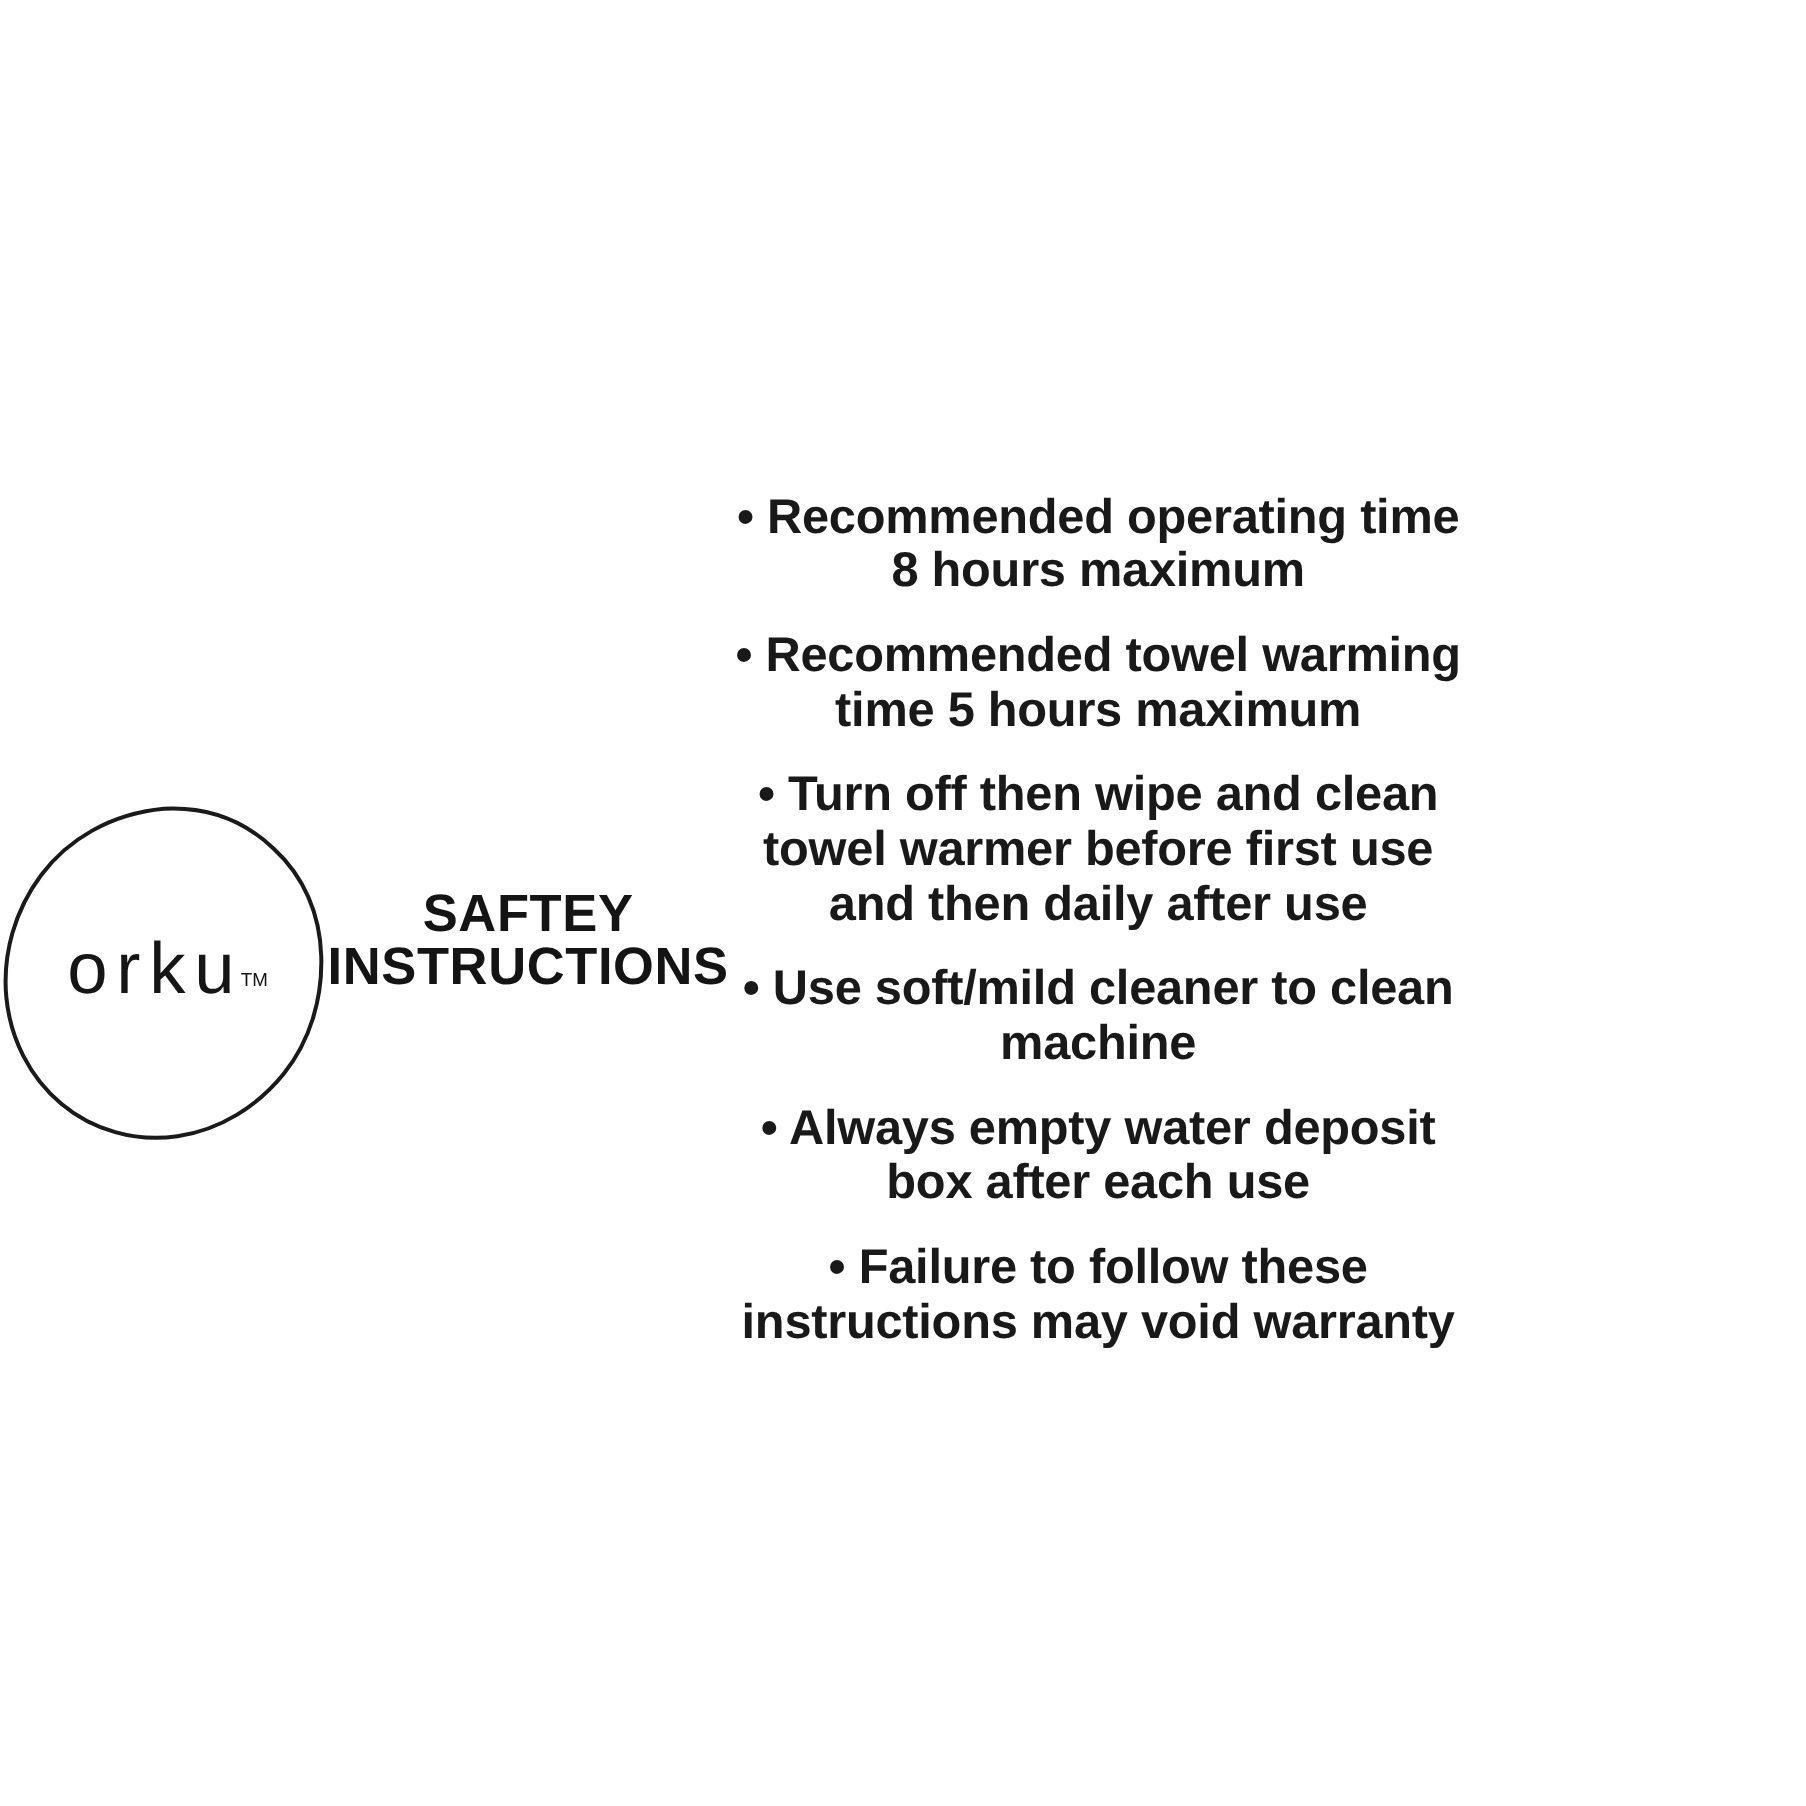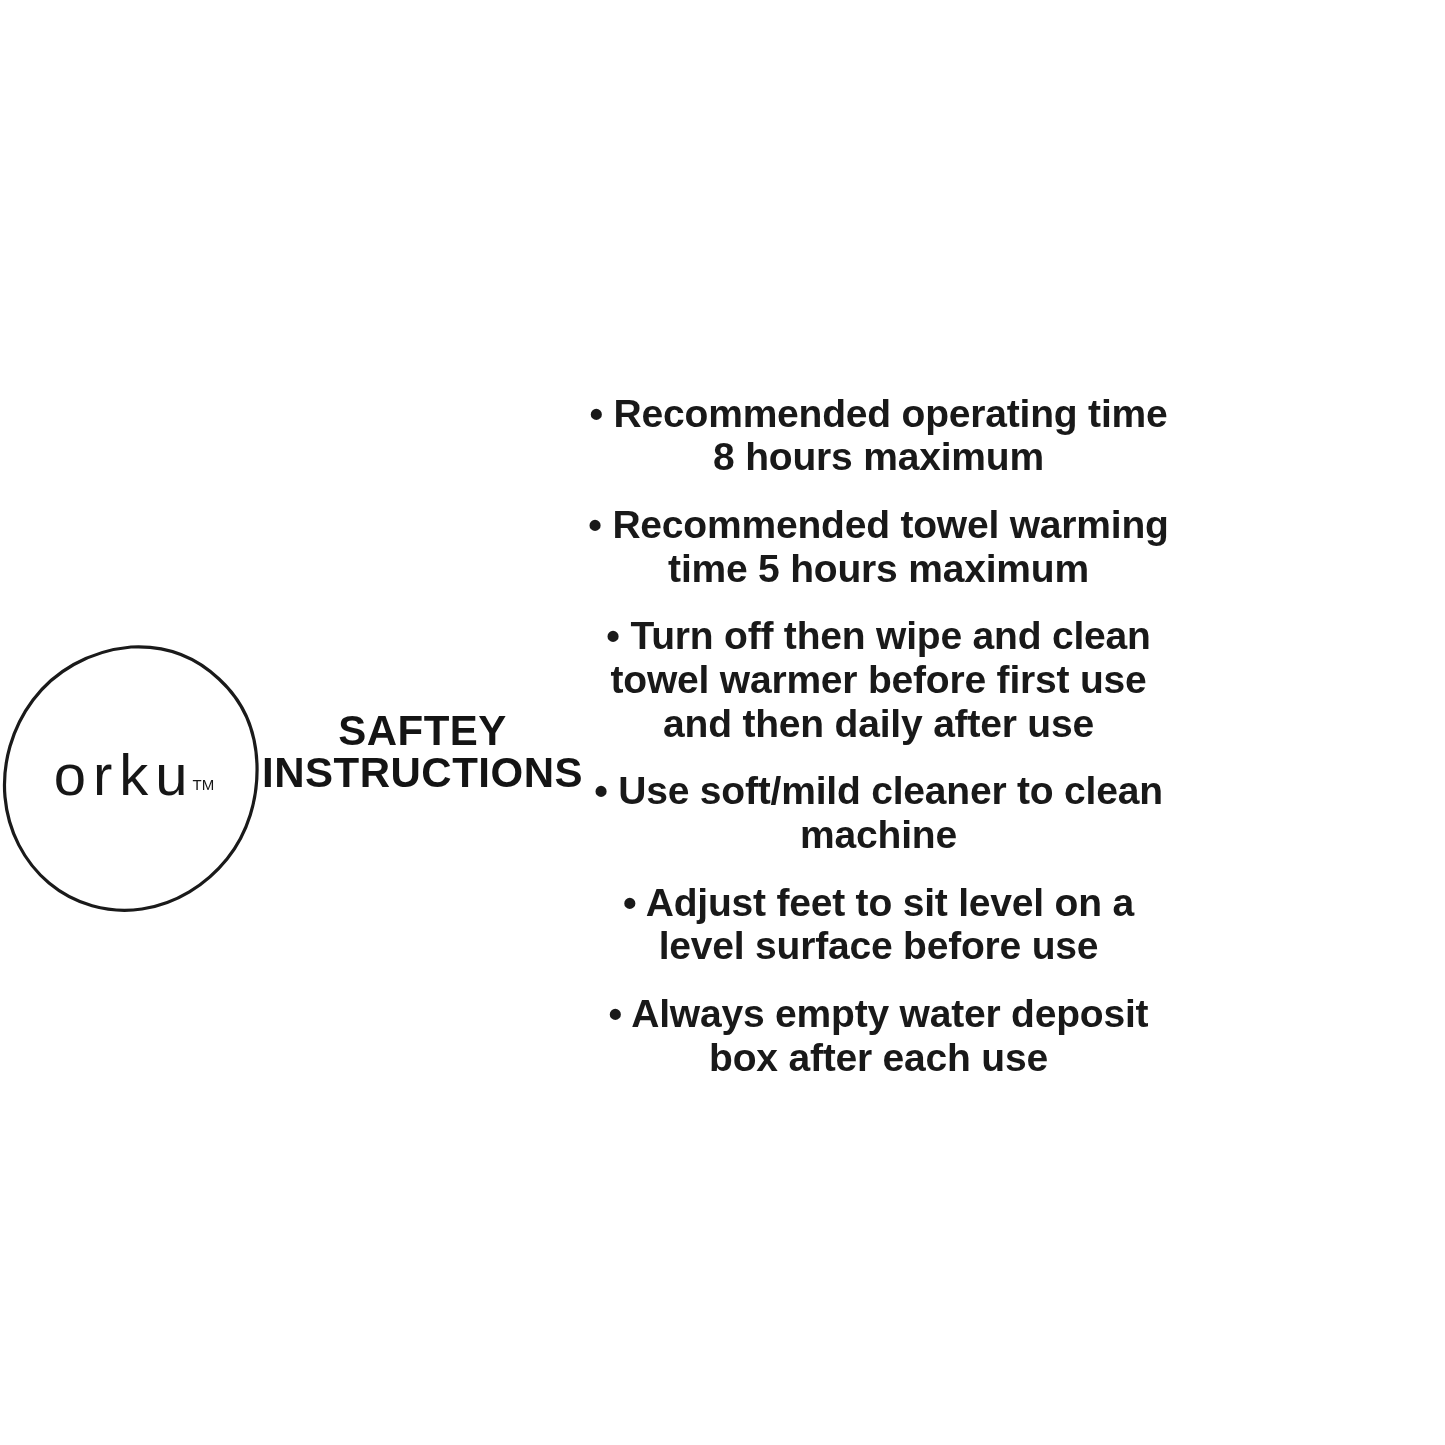--- a/index.html
+++ b/index.html
@@ -112,17 +112,17 @@
     </div>
   </div>
 
   <h1 class="heading">SAFTEY INSTRUCTIONS</h1>
 
   <div class="list">
     <div class="list-item">• Recommended operating time 8 hours maximum</div>
     <div class="list-item">• Recommended towel warming time 5 hours maximum</div>
     <div class="list-item">• Turn off then wipe and clean towel warmer before  first use and then daily after use</div>
     <div class="list-item">• Use soft/mild cleaner to clean machine</div>
-    <div class="list-item">• Adjust feet to sit level on a level surface before use</div>
     <div class="list-item">• Always empty water deposit box after each use</div>
+    <div class="list-item">• Failure to follow these instructions may void warranty</div>
   </div>
 
 </div>
 
 </body></html>

